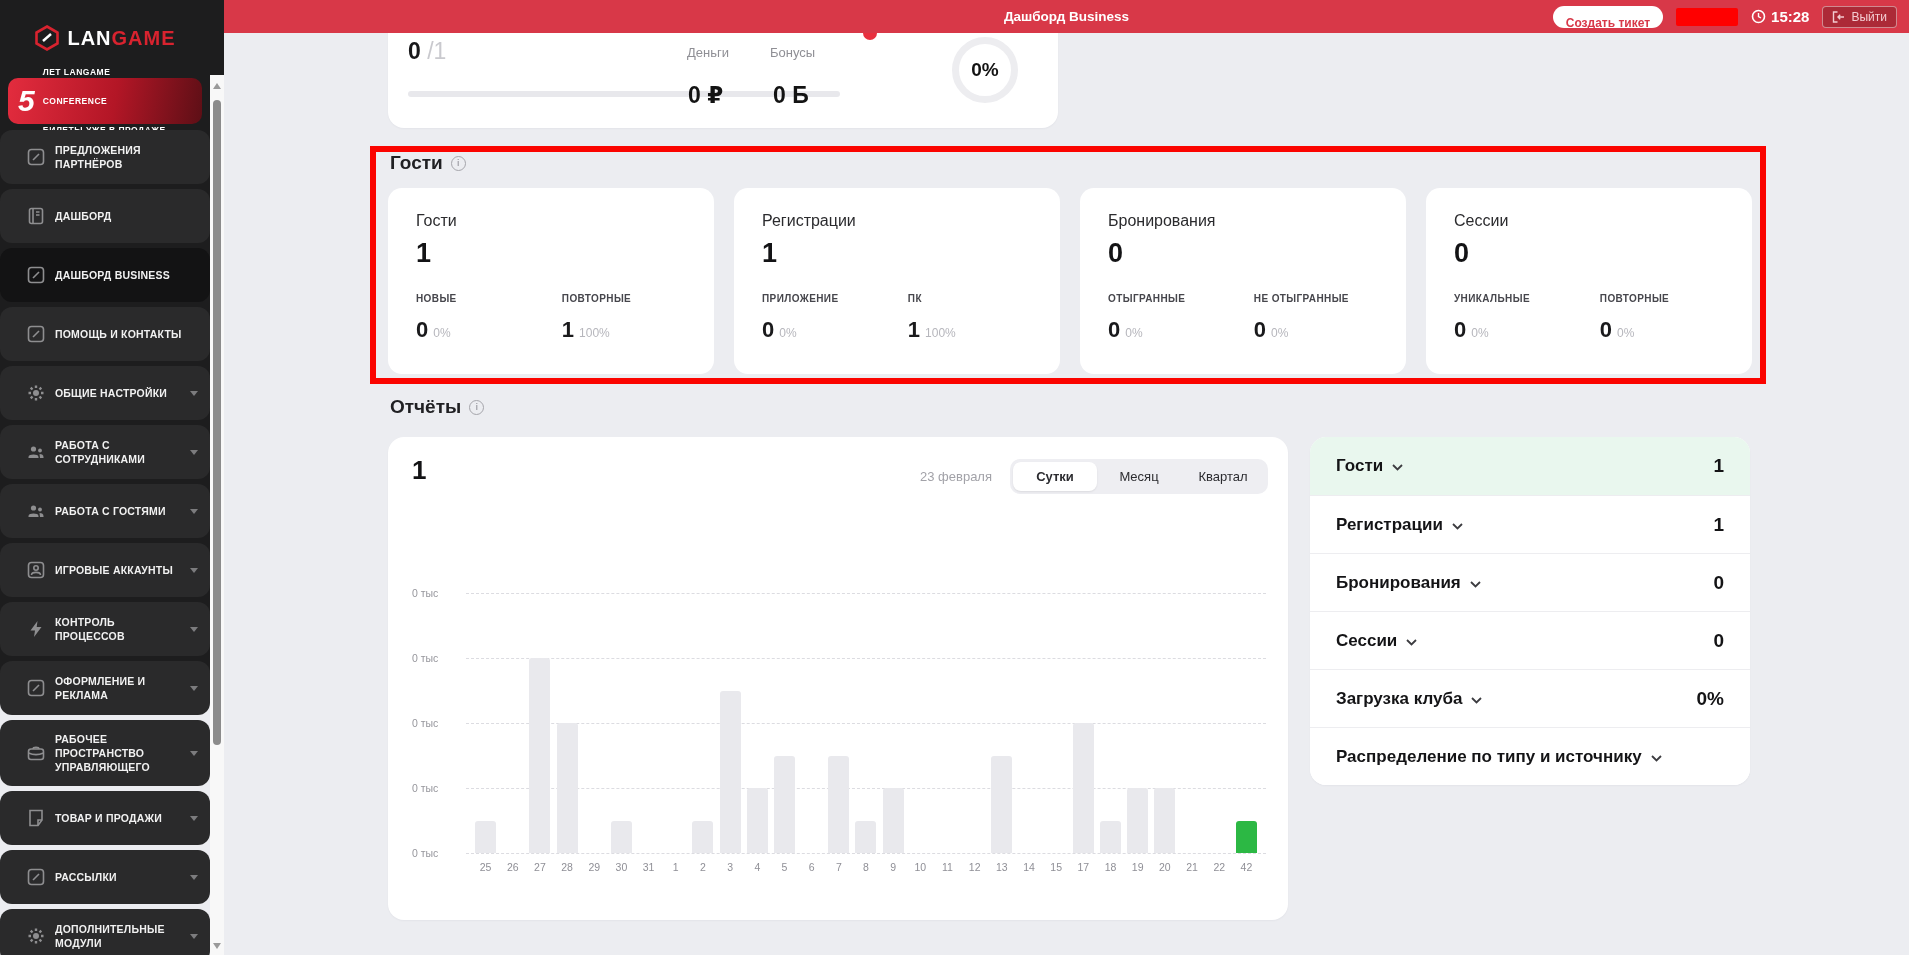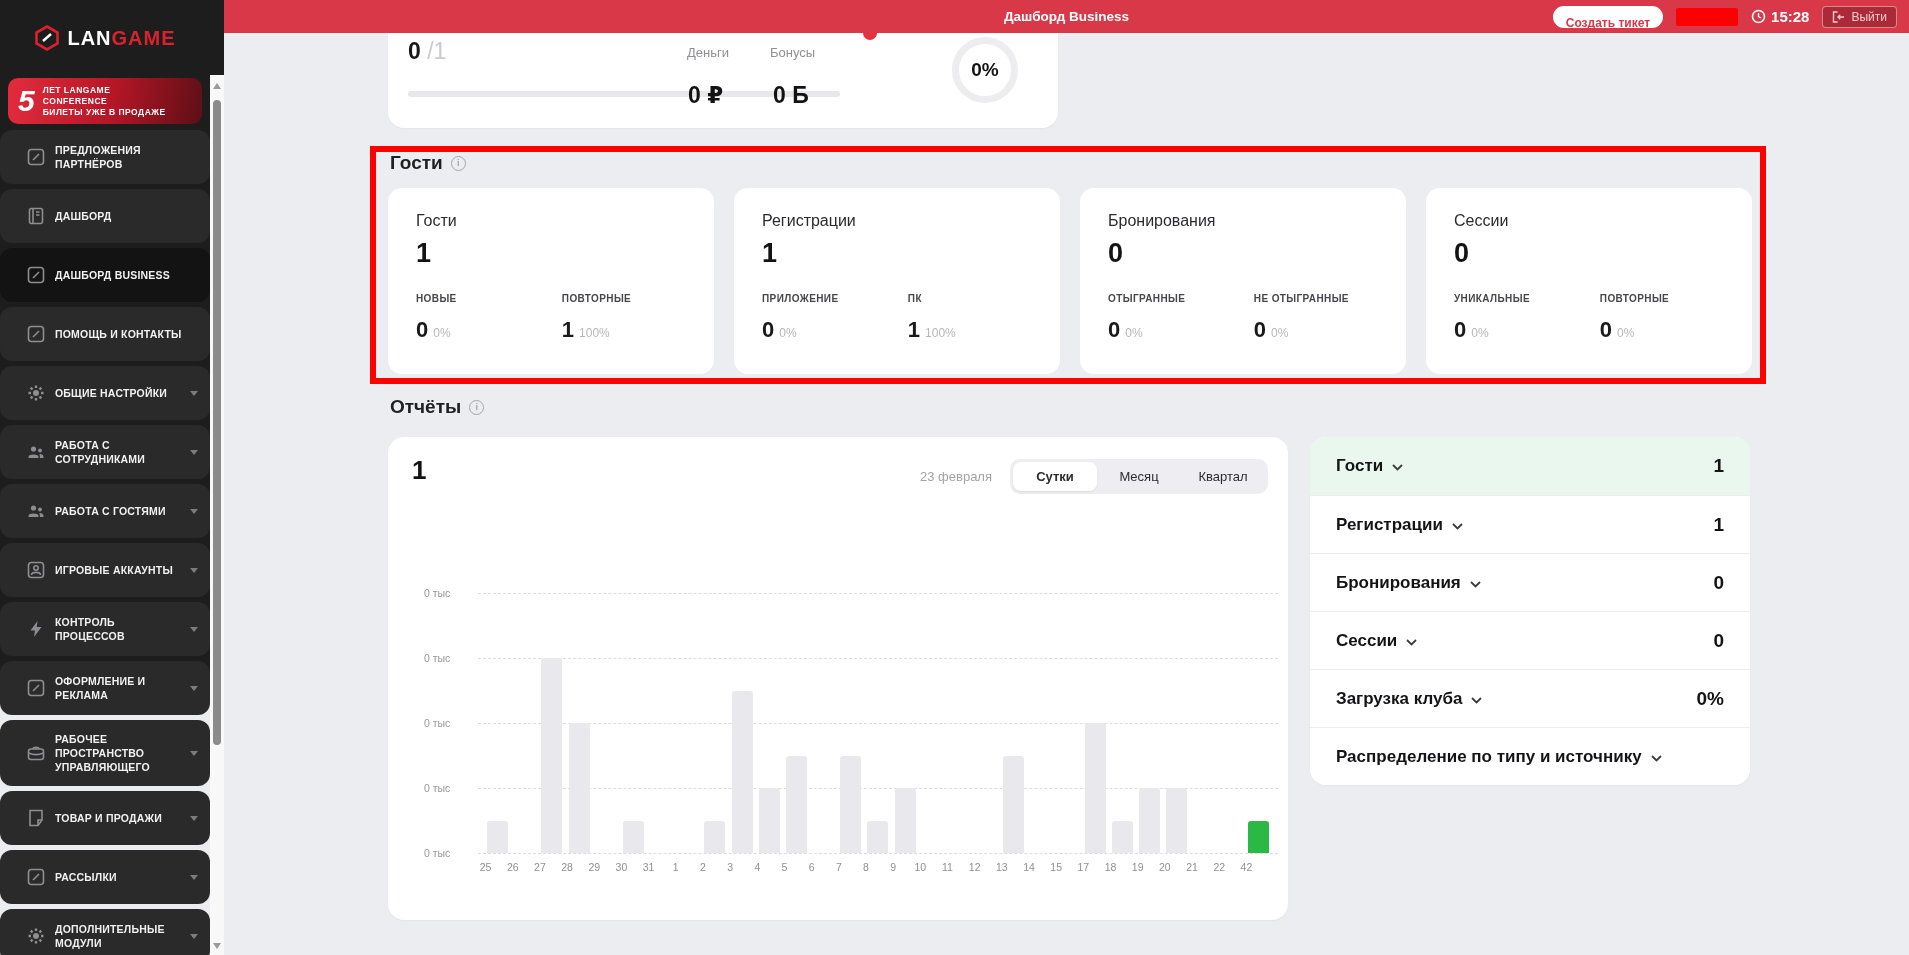--- a/index.html
+++ b/index.html
@@ -10,21 +10,21 @@
   
   .sidebar { position:absolute; left:0; top:0; width:210px; height:695px;
     background:#1d1d1e; z-index:30; }
   .logo-row { height:76px; display:flex; align-items:center; justify-content:center; gap:7px; }
   .logo-word { font-size:20px; font-weight:bold; letter-spacing:1px; color:#fff; }
   .logo-word .red { color:#d8232f; }
   .promo-banner { margin:2px 8px 6px 8px; height:46px; border-radius:10px;
     background:linear-gradient(100deg,#e32c3e 0%,#b31626 55%,#5d0f16 100%);
     display:flex; align-items:center; padding:0 10px; gap:8px; cursor:pointer; }
   .promo-num { font-size:30px; font-weight:bold; font-style:italic; color:#fff; }
-  .promo-lines { display:flex; flex-direction:column; gap:1px; }
+  .promo-lines { display:flex; flex-direction:column; gap:19px; }
   .promo-lines span { font-size:8.5px; font-weight:bold; color:#fff; letter-spacing:.5px; }
   .nav { padding:0; }
   .nav-item { position:relative; min-height:54px; margin:0 0 5px 0; border-radius:12px;
     background:#2a2a2b; display:flex; align-items:center; padding:10px 24px 10px 27px;
     cursor:pointer; }
   .nav-item.active { background:#131314; }
   .nav-item .nicon { width:18px; height:18px; flex:0 0 18px; margin-right:10px; }
   .nav-item .nlabel { font-size:10.5px; font-weight:bold; color:#f1f1f1;
     letter-spacing:.2px; line-height:1.35; max-width:128px; text-transform:uppercase; }
   .nav-item.tall { min-height:66px; }
@@ -105,21 +105,21 @@
 
   
   .chart-card { position:absolute; left:164px; top:437px; width:900px; height:483px; }
   .ch-headline { position:absolute; left:24px; top:18px; font-size:26px; font-weight:bold; color:#131315; }
   .ch-controls { position:absolute; right:20px; top:22px; display:flex; align-items:center; gap:18px; }
   .ch-date { font-size:13px; color:#a2a2a8; }
   .segmented { display:flex; background:#eeeef2; border-radius:10px; padding:3px; }
   .seg-item { width:84px; height:29px; display:flex; align-items:center; justify-content:center;
     font-size:13px; color:#2c2c30; border-radius:8px; cursor:pointer; }
   .seg-item.active { background:#fff; font-weight:600; box-shadow:0 1px 2px rgba(0,0,0,.08); }
-  .plot-wrap { position:absolute; left:12px; top:156px; width:900px; height:260px; }
+  .plot-wrap { position:absolute; left:0; top:156px; width:900px; height:260px; }
   .gridline { position:absolute; left:78px; right:22px; border-top:1px dashed #dcdce1; }
   .y-label { position:absolute; left:24px; width:50px; font-size:10.5px; color:#96969c; margin-top:-6px; }
   .bars { position:absolute; left:84px; top:0; width:788px; height:260px;
     display:flex; align-items:flex-end; }
   .bar-slot { flex:1; display:flex; justify-content:center; align-items:flex-end; height:100%; }
   .bar { width:21px; border-radius:3px 3px 0 0; }
   .x-labels { position:absolute; left:84px; top:424px; width:788px; display:flex; }
   .x-label { flex:1; text-align:center; font-size:10.5px; color:#8f8f96; }
 
   

